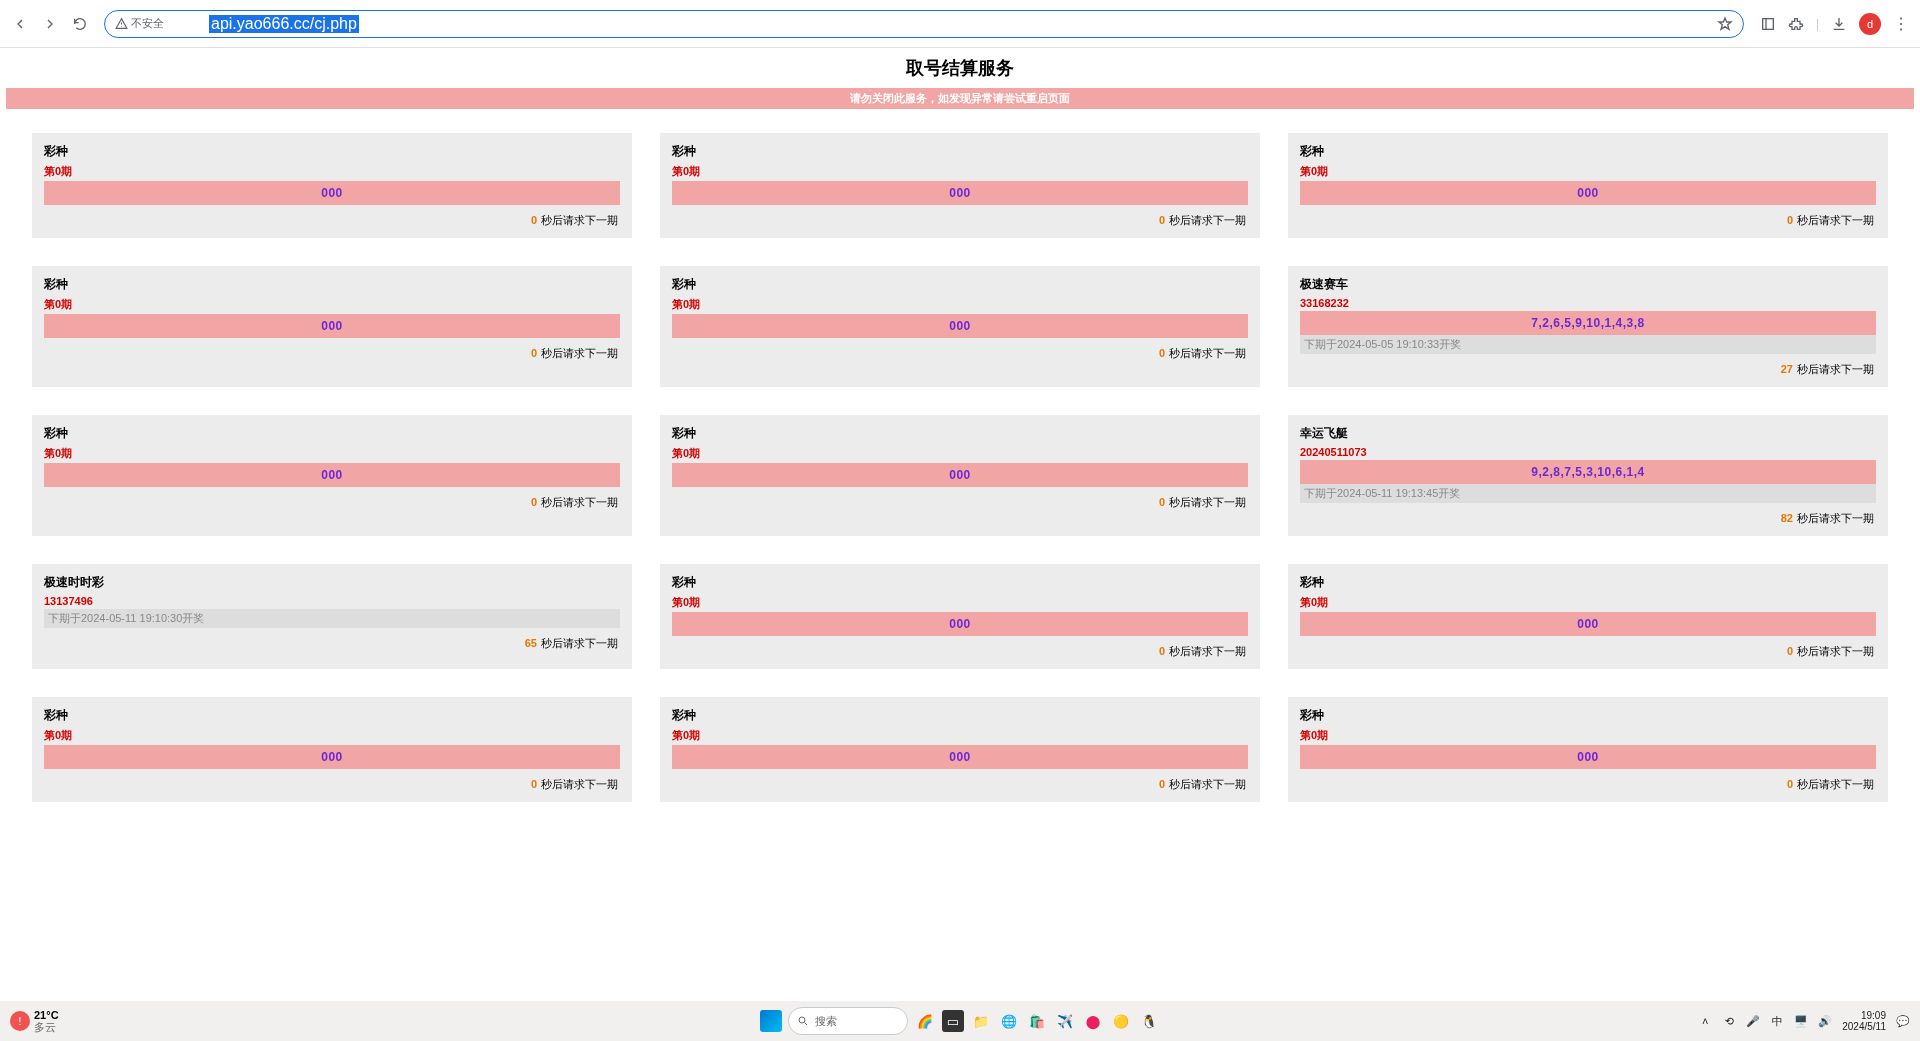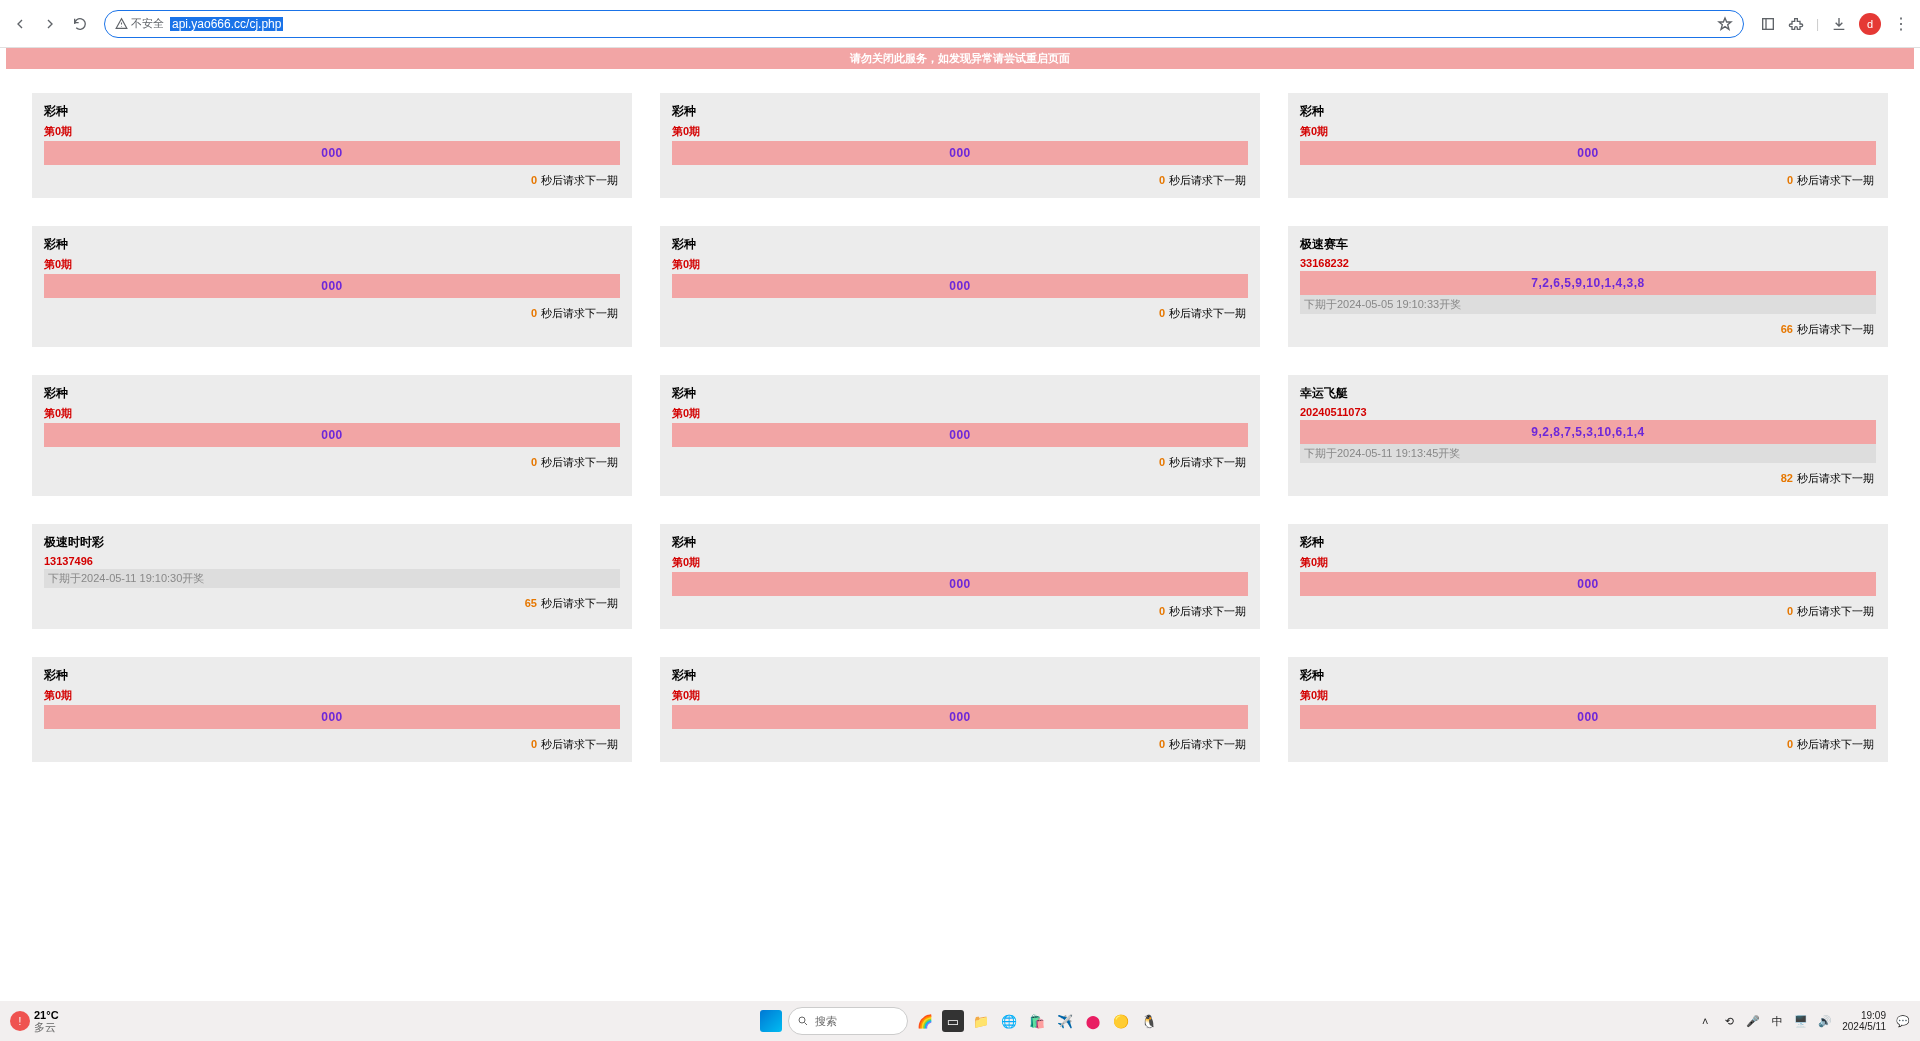--- a/index.html
+++ b/index.html
@@ -4,21 +4,21 @@
 <style>
 * { margin: 0; padding: 0; box-sizing: border-box; }
 body { font-family: "Microsoft YaHei", Arial, sans-serif; font-size: 12px; background: #fff; overflow: hidden; }
 
 
 .browser-chrome { height: 48px; display: flex; align-items: center; padding: 0 8px; background: #fff; gap: 6px; border-bottom: 1px solid #e0e0e0; }
 .nav-btn { width: 24px; height: 24px; display: flex; align-items: center; justify-content: center; color: #5f6368; border-radius: 50%; cursor: pointer; }
 .nav-btn svg { width: 16px; height: 16px; }
 .address-bar { flex: 1; height: 28px; border: 1.5px solid #1a73e8; border-radius: 14px; display: flex; align-items: center; padding: 0 10px; gap: 6px; margin: 0 6px; }
 .sec-badge { display: flex; align-items: center; gap: 3px; color: #5f6368; font-size: 11px; white-space: nowrap; }
-.url-text { background: #1a73e8; color: #fff; font-size: 12px; padding: 0 2px; }
+.url-text { background: #1a73e8; color: #fff; font-size: 16px; padding: 0 2px; margin-left: 39px; }
 .ab-right { margin-left: auto; display: flex; align-items: center; gap: 8px; }
 .ab-right svg, .chrome-right svg { width: 16px; height: 16px; color: #5f6368; }
 .chrome-right { display: flex; align-items: center; gap: 12px; padding: 0 4px; }
 .avatar-circle { width: 22px; height: 22px; border-radius: 50%; background: #e53935; color: #fff; display: flex; align-items: center; justify-content: center; font-size: 11px; }
 .dots-v { letter-spacing: -1px; color: #5f6368; font-size: 16px; }
 
 
 .page-wrap { height: calc(100vh - 36px - 40px); overflow-y: auto; background: #fff; padding: 0 6px; }
 .page-title { font-size: 18px; font-weight: bold; text-align: center; padding: 8px 0; color: #000; }
 .warning-banner { background: #f2a5a5; color: #fff; font-size: 11px; font-weight: bold; text-align: center; padding: 3px 0; margin-bottom: 14px; }
@@ -98,20 +98,21 @@
         <path fill="none" stroke="currentColor" stroke-width="2" d="M12 3v12m-5-5l5 5 5-5M4 20h16"></path>
       </svg>
     <div class="avatar-circle">
         <span>d</span>
       </div>
     <span class="dots-v">⋮</span>
   </div>
 </div>
 
 <div class="page-wrap">
+  <div class="page-title">取号结算服务</div>
   <div class="warning-banner">请勿关闭此服务，如发现异常请尝试重启页面</div>
   <div class="grid" id="cards-grid">
       <div class="card">
         <div class="card-title">彩种</div>
         <div class="card-period">第0期</div>
         <div class="numbers-bar">000</div>
         <div class="countdown-row"><span class="sec">0</span><span>秒后请求下一期</span></div>
       </div>
       <div class="card">
         <div class="card-title">彩种</div>
@@ -135,21 +136,21 @@
         <div class="card-title">彩种</div>
         <div class="card-period">第0期</div>
         <div class="numbers-bar">000</div>
         <div class="countdown-row"><span class="sec">0</span><span>秒后请求下一期</span></div>
       </div>
       <div class="card">
         <div class="card-title">极速赛车</div>
         <div class="card-period">33168232</div>
         <div class="numbers-bar">7,2,6,5,9,10,1,4,3,8</div>
         <div class="next-info">下期于2024-05-05 19:10:33开奖</div>
-        <div class="countdown-row"><span class="sec">66</span><span>秒后请求下一期</span></div>
+        <div class="countdown-row"><span class="sec">27</span><span>秒后请求下一期</span></div>
       </div>
       <div class="card">
         <div class="card-title">彩种</div>
         <div class="card-period">第0期</div>
         <div class="numbers-bar">000</div>
         <div class="countdown-row"><span class="sec">0</span><span>秒后请求下一期</span></div>
       </div>
       <div class="card">
         <div class="card-title">彩种</div>
         <div class="card-period">第0期</div>

